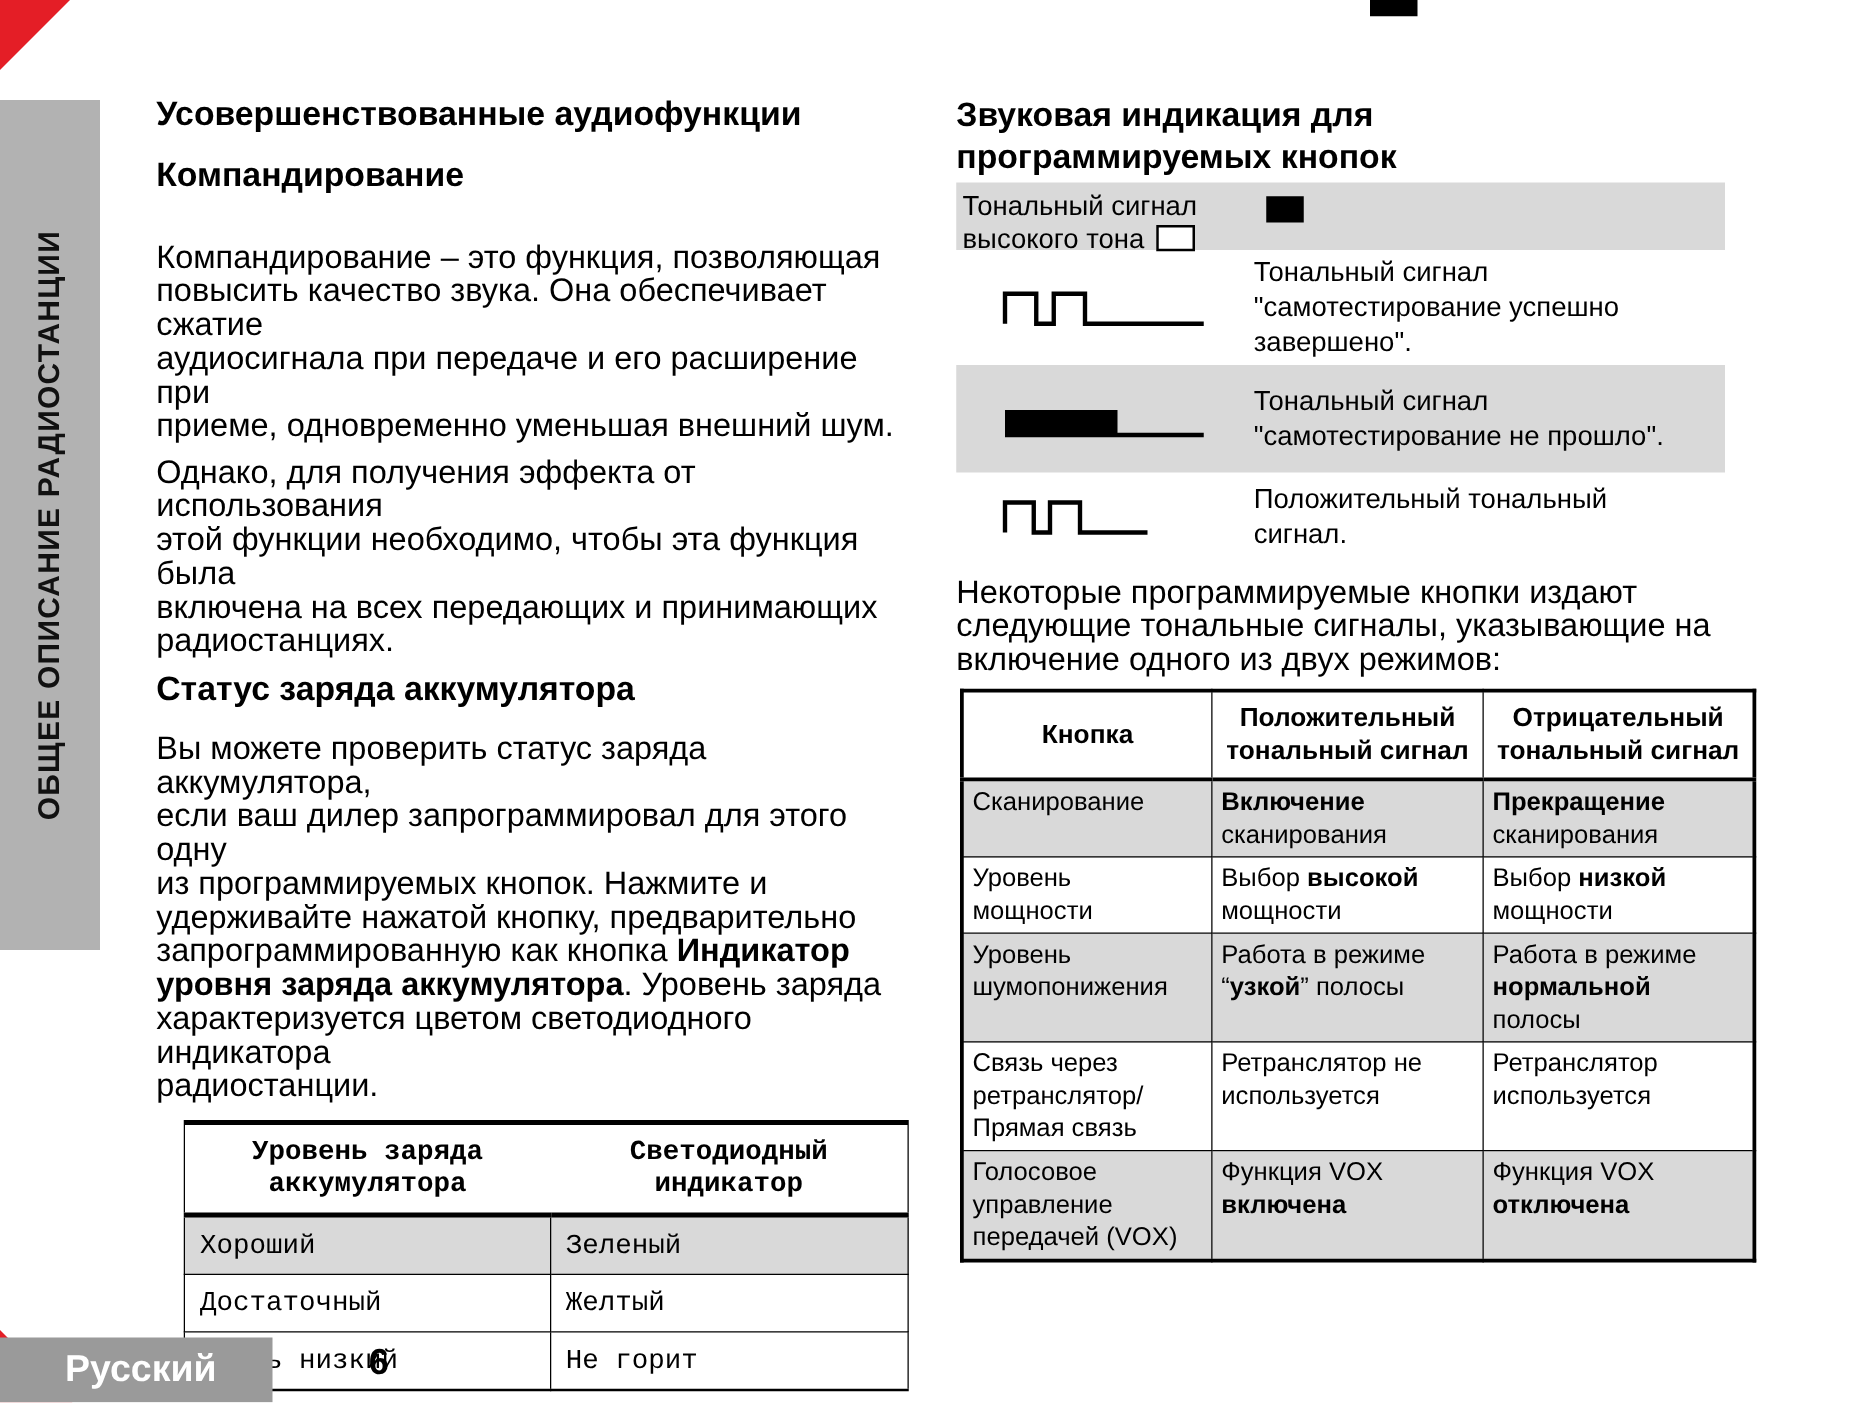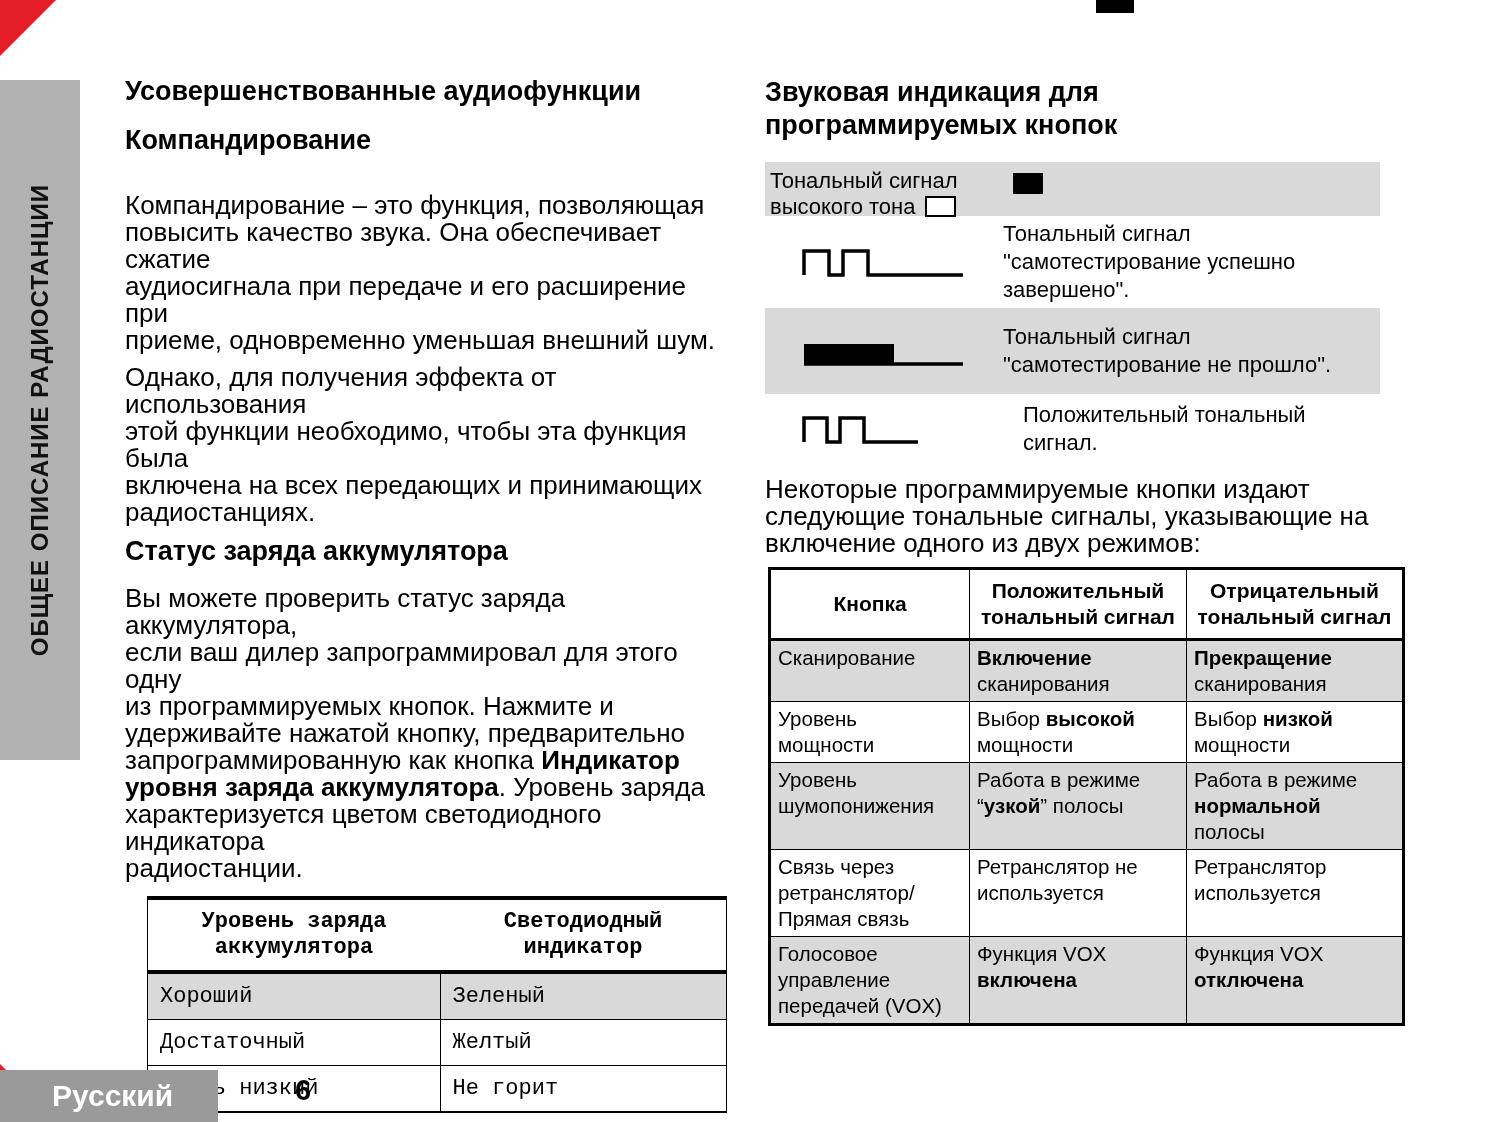--- a/index.html
+++ b/index.html
@@ -21,21 +21,21 @@
     font-weight:bold; font-size:24px; letter-spacing:1px; color:#111; white-space:nowrap; }
 
   
   .col-left { position:absolute; left:125px; top:76px; width:600px; }
   .col-right { position:absolute; left:765px; top:76px; width:615px; }
 
   h1,h2 { font-size:27px; font-weight:bold; margin:0; }
   .col-left h1 { margin-bottom:18px; }
   .col-left h2 { margin-bottom:36px; }
   .col-left h2.battery { margin-top:6px; margin-bottom:18px; }
-  .col-right h1 { line-height:33px; white-space:pre-line; margin-bottom:20px; }
+  .col-right h1 { line-height:33px; white-space:pre-line; margin-bottom:4px; }
 
   p { font-size:26px; line-height:27px; margin:0 0 10px 0; white-space:pre-line; }
 
   
   table { border-collapse:collapse; table-layout:fixed; }
   .battery-table { width:562px; margin:14px 0 16px 22px;
     border:1.5px solid #000; border-top-width:4px; border-bottom-width:2.5px;font-family:Liberation Mono, monospace; }
   .battery-table th { border-bottom:4px solid #000; font-size:22px; font-weight:bold;
     text-align:center; padding:9px 4px; line-height:26px; white-space:pre-line; }
   .battery-table td { border:1.5px solid #000; font-size:22px; padding:10px 12px;
@@ -43,21 +43,21 @@
   .battery-table .bc1 { width:284px; } .battery-table .bc2 { width:278px; }
 
   .shade { background:#d9d9d9; }
 
   
   .tone-list { width:615px; }
   .tone-row { display:flex; align-items:center; }
   .tone-row .wave { flex:0 0 238px; width:238px; padding-left:33px; box-sizing:border-box; }
   .tone-desc { font-size:22px; line-height:28px; white-space:pre-line; }
   .tr1 { height:54px; align-items:flex-start; padding-top:6px; box-sizing:border-box; }
-  .tr2 { height:92px; } .tr3 { height:86px; } .tr4 { height:70px;gap:20px; } .tr5 { height:52px; }
+  .tr2 { height:92px; } .tr3 { height:86px; } .tr4 { height:70px; } .tr5 { height:52px; }
   .t1-left { flex:0 0 238px; width:238px; padding-left:5px; box-sizing:border-box;
     font-size:22px; line-height:26px; }
   .t1-right { font-size:22px; line-height:26px; }
   .box-outline { display:inline-block; width:27px; height:17px; border:2.5px solid #000;
     background:#fff; vertical-align:-3px; margin-left:10px; }
   .box-solid { display:block; width:30px; height:21px; background:#000; margin:5px 0 0 10px; }
   .wave svg { display:block; }
 
   .intro { margin-top:12px; margin-bottom:10px; }
 

